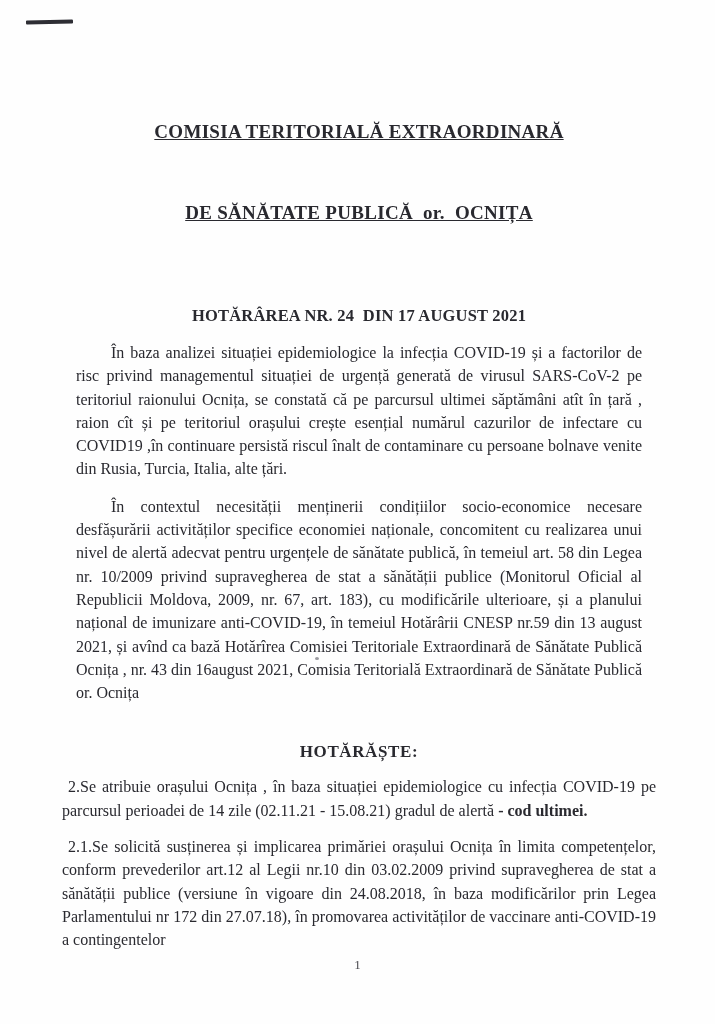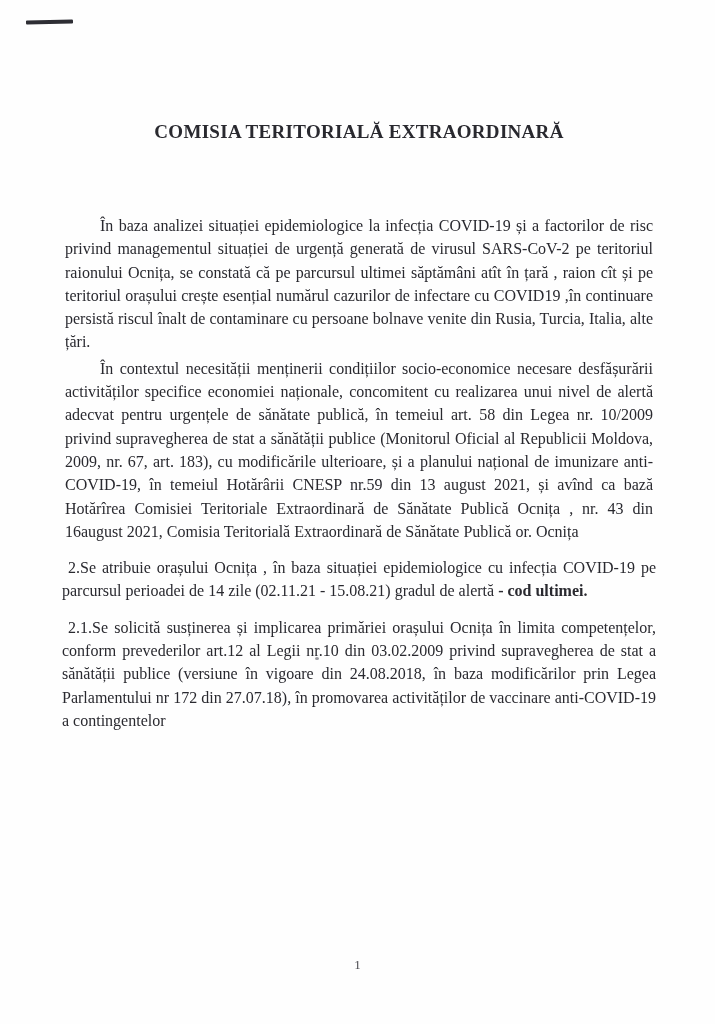--- a/index.html
+++ b/index.html
@@ -18,28 +18,28 @@
     border-radius:1px;transform:rotate(-1.2deg);
   }
   .content{
     position:absolute;left:62px;top:64px;width:594px;
   }
   .org-title{
     margin:0;text-align:center;
     font-size:19px;font-weight:bold;line-height:27px;
     letter-spacing:.3px;white-space:pre-wrap;
   }
-  .t-line{display:block;}
+  .t-line{display:block;text-decoration:underline;}
   .decision-title{
     margin:25px 0 0;text-align:center;
     font-size:16.5px;font-weight:bold;line-height:21px;
     letter-spacing:.2px;white-space:pre-wrap;
   }
   .body-p{
-    margin:3px;font-size:16px;line-height:23.3px;
+    margin:14px;font-size:16px;line-height:23.3px;
     text-align:justify;text-indent:35px;
   }
   .p-first{margin-top:15px;}
   .decides-heading{
     margin:38px 0 10px;text-align:center;
     font-size:17px;font-weight:bold;letter-spacing:.6px;
   }
   .item{
     margin:13px 0 0;font-size:16px;line-height:23.3px;
     text-align:justify;text-indent:6px;
@@ -58,28 +58,31 @@
 <body>
 
 <div class="page">
 
   <div class="scan-dash"></div>
 
   <div class="content">
 
     <h1 class="org-title">
       <span class="t-line">COMISIA TERITORIALĂ EXTRAORDINARĂ</span>
+      <span class="t-line">DE SĂNĂTATE PUBLICĂ  or.  OCNIȚA</span>
     </h1>
 
+    <h2 class="decision-title">HOTĂRÂREA NR. 24  DIN 17 AUGUST 2021</h2>
 
     <p class="body-p p-first">În baza analizei situației epidemiologice la infecția COVID-19 și a factorilor de risc privind managementul situației de urgență generată de virusul SARS-CoV-2 pe teritoriul raionului Ocnița, se constată că pe parcursul ultimei săptămâni atît în țară , raion cît și pe teritoriul orașului crește esențial numărul cazurilor de infectare cu COVID19 ,în continuare persistă riscul înalt de contaminare cu persoane bolnave venite din Rusia, Turcia, Italia, alte țări.</p>
 
 
     <p class="body-p">În contextul necesității menținerii condițiilor socio-economice necesare desfășurării activităților specifice economiei naționale, concomitent cu realizarea unui nivel de alertă adecvat pentru urgențele de sănătate publică, în temeiul art. 58 din Legea nr. 10/2009 privind supravegherea de stat a sănătății publice (Monitorul Oficial al Republicii Moldova, 2009, nr. 67, art. 183), cu modificările ulterioare, și a planului național de imunizare anti-COVID-19, în temeiul Hotărârii CNESP nr.59 din 13 august 2021, și avînd ca bază Hotărîrea Comisiei Teritoriale Extraordinară de Sănătate Publică Ocnița , nr. 43 din 16august 2021, Comisia Teritorială Extraordinară de Sănătate Publică or. Ocnița</p>
 
+    <h3 class="decides-heading">HOTĂRĂȘTE:</h3>
 
 
     <p class="item"><span>2.Se atribuie orașului Ocnița , în baza situației epidemiologice cu infecția COVID-19 pe parcursul perioadei de 14 zile (02.11.21 - 15.08.21) gradul de alertă </span><b class="bold-suffix">- cod ultimei.</b></p>
 
     <p class="item"><span>2.1.Se solicită susținerea și implicarea primăriei orașului Ocnița în limita competențelor, conform prevederilor art.12 al Legii nr.10 din 03.02.2009 privind supravegherea de stat a sănătății publice (versiune în vigoare din 24.08.2018, în baza modificărilor prin Legea Parlamentului nr 172 din 27.07.18), în promovarea activităților de vaccinare anti-COVID-19 a contingentelor</span></p>
 
   </div>
 
   <div class="speck"></div>
 

